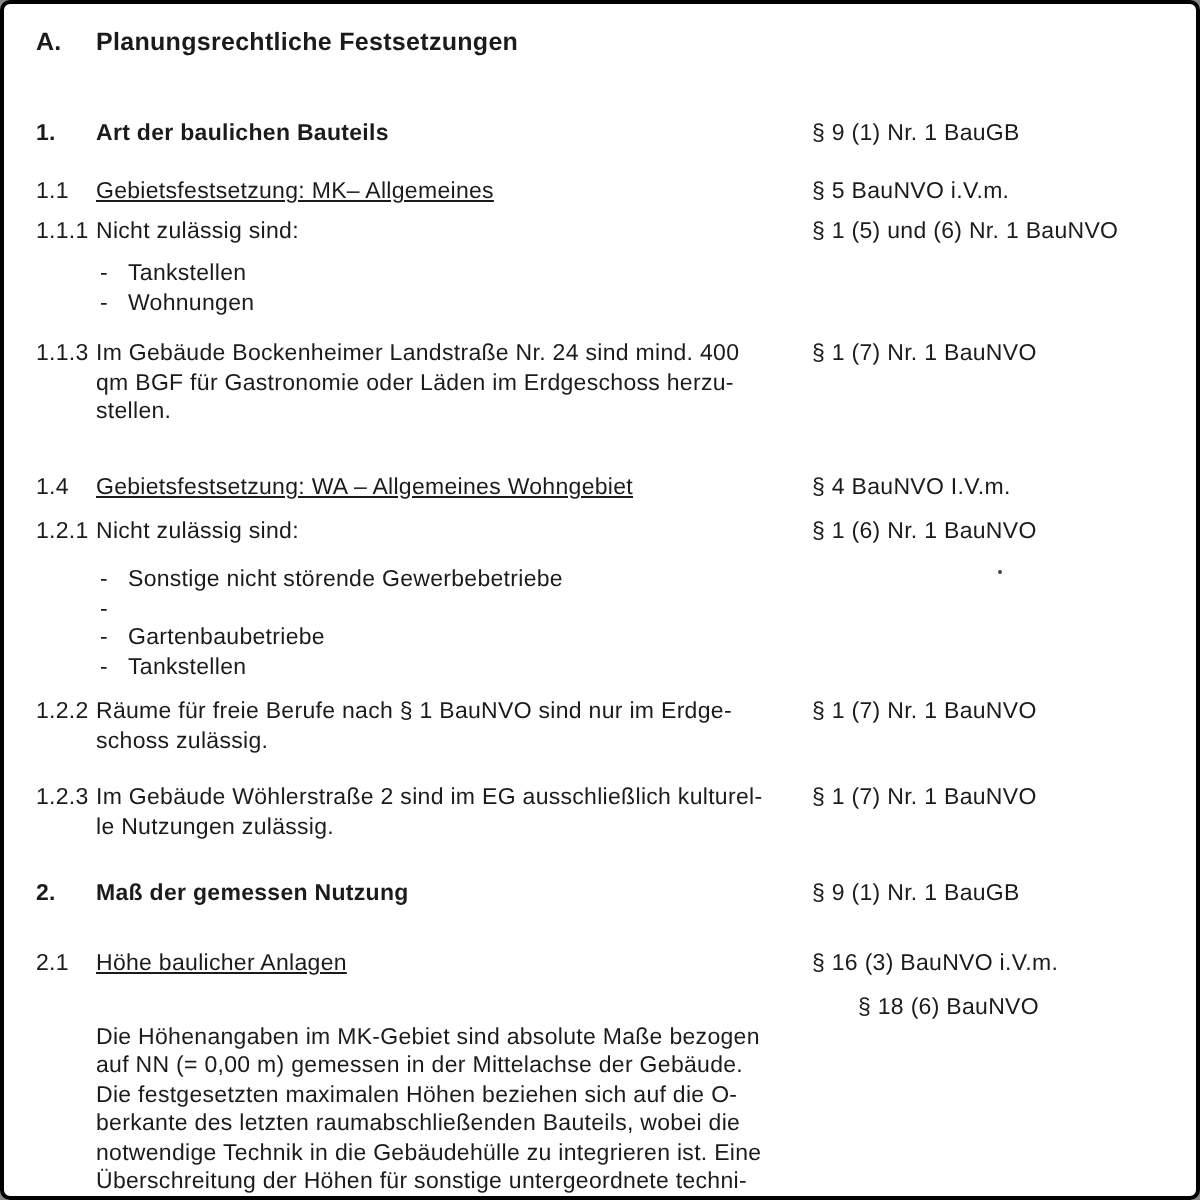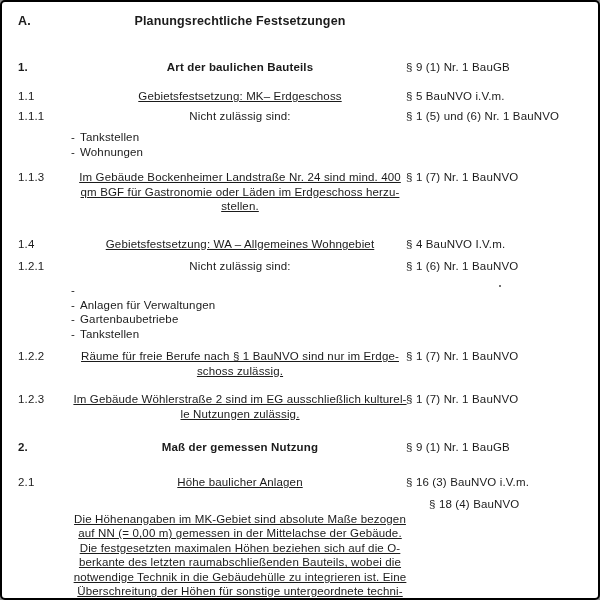--- a/index.html
+++ b/index.html
@@ -12,26 +12,26 @@
     border-radius:5px;
     overflow:hidden;
     font-family:"Liberation Sans", sans-serif;
     font-size:11.5px;
     line-height:14.5px;
     letter-spacing:0.15px;
     color:#1b1b1b;
   }
   .row { position:absolute; left:0; width:100%; }
   .num { position:absolute; left:16px; width:44px; }
-  .content { position:absolute; left:62px; width:352px;text-align:center; }
+  .content { position:absolute; left:46px; width:352px; }
   .ref { position:absolute; left:404px; width:162px; }
   .ref2 { position:absolute; left:427px; top:0; width:162px; }
   .bold { font-weight:bold; }
   .underline { text-decoration:underline; }
-  .multiline { white-space:pre-line;text-decoration:underline; }
+  .multiline { white-space:pre-line; }
   .header-row { font-size:12.5px; line-height:16px; font-weight:bold; }
   .list .li { display:flex; }
   .list .dash { width:16px; padding-left:2px; box-sizing:border-box; }
   .artifact { position:absolute; width:2px; height:2px; background:#444; border-radius:50%; }
 </style>
 </head>
 <body>
 
 <div class="page">
 
@@ -41,21 +41,21 @@
   </div>
 
   <div class="row" style="top:58px">
     <div class="num bold">1.</div>
     <div class="content bold">Art der baulichen Bauteils</div>
     <div class="ref">§ 9 (1) Nr. 1 BauGB</div>
   </div>
 
   <div class="row" style="top:87px">
     <div class="num">1.1</div>
-    <div class="content underline">Gebietsfestsetzung: MK– Erdgeschoss</div>
+    <div class="content underline">Gebietsfestsetzung: MK– Allgemeines</div>
     <div class="ref">§ 5 BauNVO i.V.m.</div>
   </div>
 
   <div class="row" style="top:107px">
     <div class="num">1.1.1</div>
     <div class="content">Nicht zulässig sind:</div>
     <div class="ref">§ 1 (5) und (6) Nr. 1 BauNVO</div>
   </div>
 
   <div class="row list" style="top:128px">
@@ -88,24 +88,24 @@
   <div class="row" style="top:257px">
     <div class="num">1.2.1</div>
     <div class="content">Nicht zulässig sind:</div>
     <div class="ref">§ 1 (6) Nr. 1 BauNVO</div>
   </div>
 
   <div class="row list" style="top:281px">
     <div class="content">
       <div class="li">
         <span class="dash">-</span>
+        <span>Sonstige nicht störende Gewerbebetriebe</span>
       </div>
       <div class="li">
         <span class="dash">-</span>
-        <span>Anlagen für Verwaltungen</span>
       </div>
       <div class="li">
         <span class="dash">-</span>
         <span>Gartenbaubetriebe</span>
       </div>
       <div class="li">
         <span class="dash">-</span>
         <span>Tankstellen</span>
       </div>
     </div>
@@ -140,18 +140,18 @@
   <div class="row" style="top:495px">
     <div class="content multiline">
       <span>Die Höhenangaben im MK-Gebiet sind absolute Maße bezogen
 auf NN (= 0,00 m) gemessen in der Mittelachse der Gebäude.
 Die festgesetzten maximalen Höhen beziehen sich auf die O-
 berkante des letzten raumabschließenden Bauteils, wobei die
 notwendige Technik in die Gebäudehülle zu integrieren ist. Eine
 Überschreitung der Höhen für sonstige untergeordnete techni-
 sche Bauteile kann </span><span class="underline">ausnahmsweise</span><span> zugelassen werden.</span>
     </div>
-    <div class="ref2">§ 18 (4) BauNVO</div>
+    <div class="ref2">§ 18 (6) BauNVO</div>
   </div>
 
   <div class="artifact" style="left:497px; top:283px"></div>
 
 </div>
 
 </body></html>

